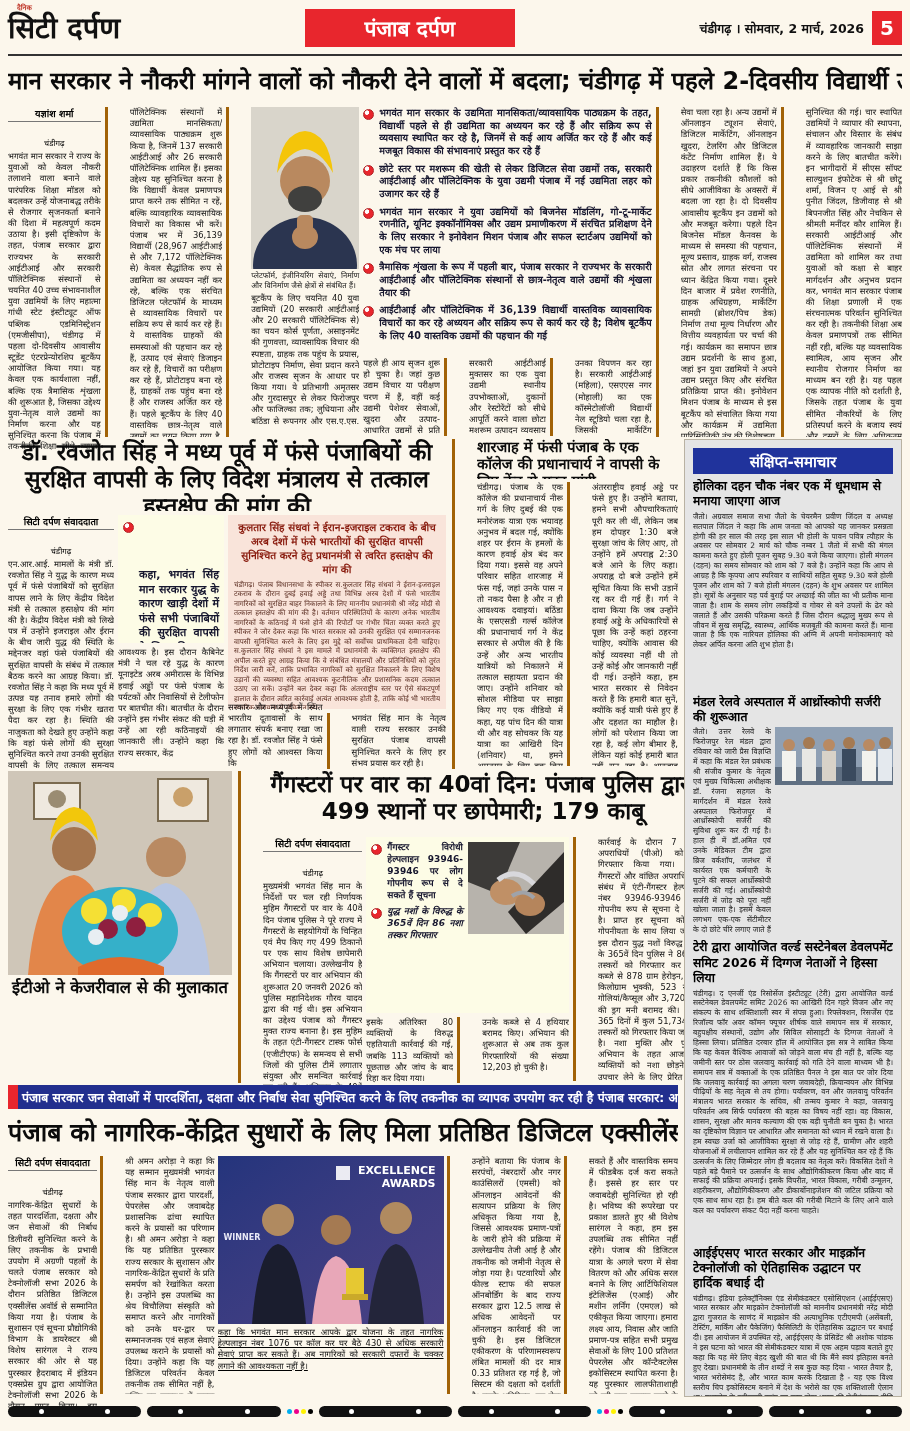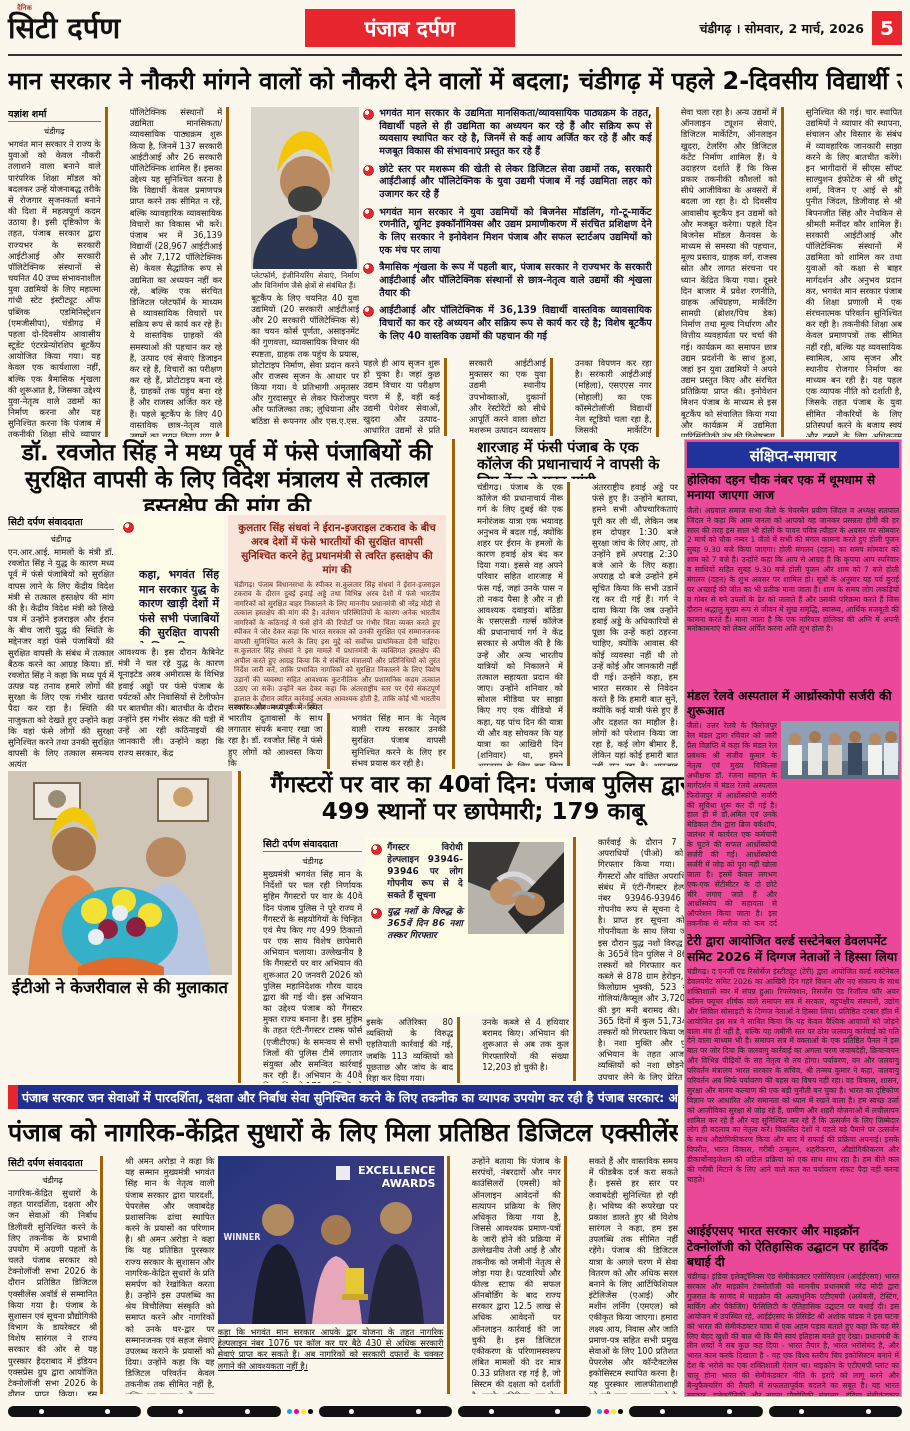--- a/index.html
+++ b/index.html
@@ -16,40 +16,40 @@
   .mast-right{display:flex;align-items:center;gap:8px;}
   .dateline{font-size:12.5px;font-weight:bold;color:#111;white-space:nowrap;}
   .pagenum{background:#e8262d;color:#fff;font-weight:bold;font-size:20px;
         width:30px;height:34px;display:flex;align-items:center;justify-content:center;}
   
   .h-lead{font-size:24px;font-weight:bold;color:#0b0b0b;text-align:center;
         white-space:nowrap;overflow:hidden;height:46px;line-height:46px;margin:2px 0 2px;}
   .h2{font-weight:bold;color:#0b0b0b;text-align:center;line-height:1.18;overflow:hidden;}
   
   .art{font-size:8.4px;line-height:1.33;text-align:justify;color:#141414;overflow:hidden;}
-  .byl-name{font-weight:bold;font-size:9.5px;text-align:left;border-bottom:1px solid #777;
-        padding-bottom:1px;margin-bottom:3px;overflow:hidden;white-space:nowrap;}
+  .byl-name{font-weight:bold;font-size:9.5px;text-align:center;border-bottom:1px solid #777;
+        padding-bottom:1px;margin-bottom:15px;overflow:hidden;white-space:nowrap;}
   .byl-loc{font-size:8px;text-align:center;margin-bottom:3px;}
   
   .blist{display:flex;flex-direction:column;gap:5px;}
   .bitem{display:flex;gap:5px;}
   .bdot{width:9px;height:9px;border-radius:50%;flex:none;margin-top:2px;
         background:radial-gradient(circle at 32% 28%, #fff 0 2px, #e8262d 2.6px);
         border:0.5px solid #b01f22;}
   .btext{font-size:9.6px;font-weight:bold;color:#16162e;line-height:1.32;text-align:justify;}
   .ybox{background:#fdfce6;padding:5px;overflow:hidden;}
   .pinkbox{background:#f9e4da;padding:6px;overflow:hidden;}
   .pink-title{font-weight:bold;font-size:10.3px;color:#8a1d10;text-align:center;line-height:1.35;margin-bottom:3px;}
   .pink-body{font-size:7.1px;line-height:1.34;text-align:justify;color:#5a2c20;}
   
   .lead-body{display:flex;gap:4px;height:330px;margin-top:3px;}
   .lower{display:flex;gap:6px;margin-top:2px;}
   .leftmain{width:670px;}
-  .rail{width:218px;height:958px;border:1px solid #b9b2a2;background:#ec4899;
-        box-sizing:border-box;padding:2px;overflow:hidden;}
+  .rail{width:218px;height:958px;border:1px solid #b9b2a2;background:#e5e5e5;
+        box-sizing:border-box;padding:8px;overflow:hidden;}
   .rail-h{background:#20339c;color:#fff;font-weight:bold;font-size:15px;text-align:center;
         padding:3px 0;overflow:hidden;white-space:nowrap;}
   .brief-t{font-size:12.3px;font-weight:bold;line-height:1.25;margin:5px 0 2px;color:#000;overflow:hidden;}
   .brief-b{font-size:7.5px;line-height:1.32;text-align:justify;color:#222;overflow:hidden;}
   .caption{font-size:7.6px;line-height:1.3;text-align:justify;color:#111;margin-top:2px;}
   .photo{display:block;background:#ccc;overflow:hidden;position:relative;}
   .banner{position:relative;background:#222f8e;height:24px;display:flex;align-items:center;
         justify-content:center;margin-bottom:3px;overflow:hidden;}
   .banner .red{position:absolute;left:0;top:0;bottom:0;width:10px;background:#e8262d;}
   .banner .txt{color:#fff;font-weight:bold;font-size:12.3px;white-space:nowrap;overflow:hidden;padding:0 14px;}

